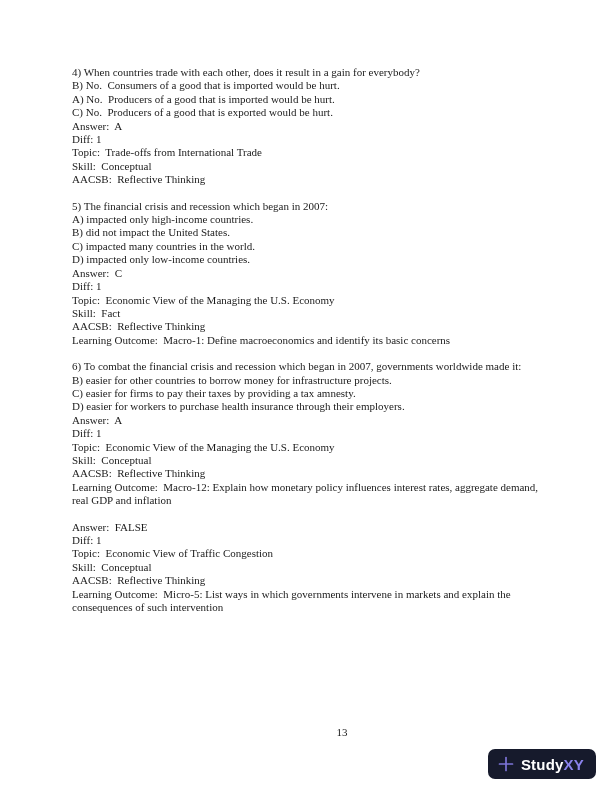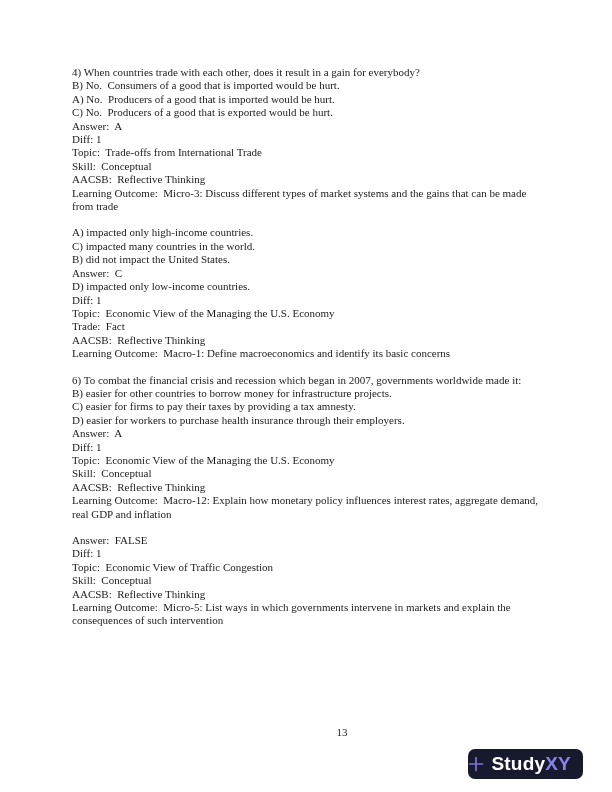--- a/index.html
+++ b/index.html
@@ -33,31 +33,31 @@
     width: 612px;
     text-align: center;
     font-size: 11px;
     line-height: 13.4px;
     color: #1b1b1b;
     padding-left: 36px;
   }
   .brand-badge {
     position: absolute;
     top: 749px;
-    right: 29px;
+    right: 16px;
     height: 30px;
     display: flex;
     align-items: center;
     gap: 7px;
-    padding: 0 12px 0 0;
+    padding: 0 12px 0 10px;
     border-radius: 7px;
     background: var(--brand-bg, #161A2C);
     font-family: "Liberation Sans", sans-serif;
     font-weight: bold;
-    font-size: 19px;
+    font-size: 15px;
     cursor: pointer;
     box-sizing: border-box;
   }
   .brand-plus {
     width: 16px;
     height: 16px;
     display: block;
     flex: 0 0 auto;
   }
   .brand-study { color: var(--brand-text, #ffffff); letter-spacing: 0.2px; }
@@ -72,31 +72,31 @@
       <div class="question">
         <div class="line">4) When countries trade with each other, does it result in a gain for everybody?</div>
         <div class="line">B) No.  Consumers of a good that is imported would be hurt.</div>
         <div class="line">A) No.  Producers of a good that is imported would be hurt.</div>
         <div class="line">C) No.  Producers of a good that is exported would be hurt.</div>
         <div class="line">Answer:  A</div>
         <div class="line">Diff: 1</div>
         <div class="line">Topic:  Trade-offs from International Trade</div>
         <div class="line">Skill:  Conceptual</div>
         <div class="line">AACSB:  Reflective Thinking</div>
-        <div class="line">Learning Outcome:  Micro-3: Discuss different types of market systems and the gains that can be made from trade</div>
       </div>
       <div class="question">
+        <div class="line">5) The financial crisis and recession which began in 2007:</div>
         <div class="line">A) impacted only high-income countries.</div>
+        <div class="line">B) did not impact the United States.</div>
         <div class="line">C) impacted many countries in the world.</div>
-        <div class="line">B) did not impact the United States.</div>
+        <div class="line">D) impacted only low-income countries.</div>
         <div class="line">Answer:  C</div>
-        <div class="line">D) impacted only low-income countries.</div>
         <div class="line">Diff: 1</div>
         <div class="line">Topic:  Economic View of the Managing the U.S. Economy</div>
-        <div class="line">Trade:  Fact</div>
+        <div class="line">Skill:  Fact</div>
         <div class="line">AACSB:  Reflective Thinking</div>
         <div class="line">Learning Outcome:  Macro-1: Define macroeconomics and identify its basic concerns</div>
       </div>
       <div class="question">
         <div class="line">6) To combat the financial crisis and recession which began in 2007, governments worldwide made it:</div>
         <div class="line">B) easier for other countries to borrow money for infrastructure projects.</div>
         <div class="line">C) easier for firms to pay their taxes by providing a tax amnesty.</div>
         <div class="line">D) easier for workers to purchase health insurance through their employers.</div>
         <div class="line">Answer:  A</div>
         <div class="line">Diff: 1</div>

